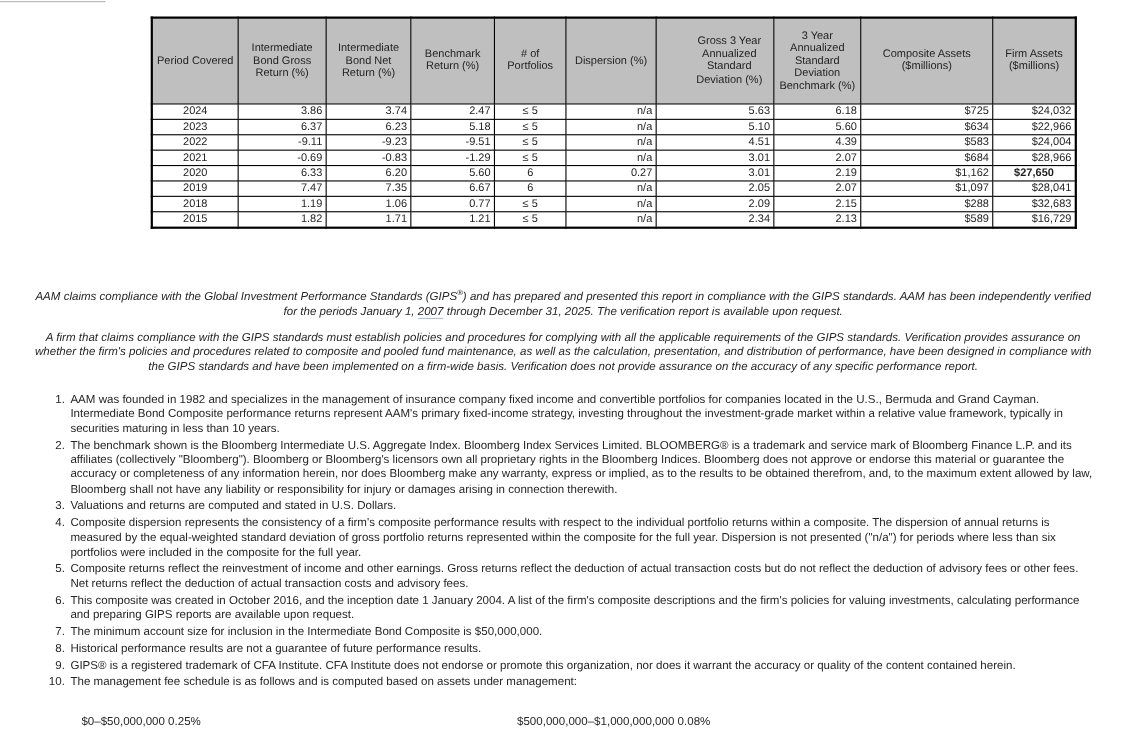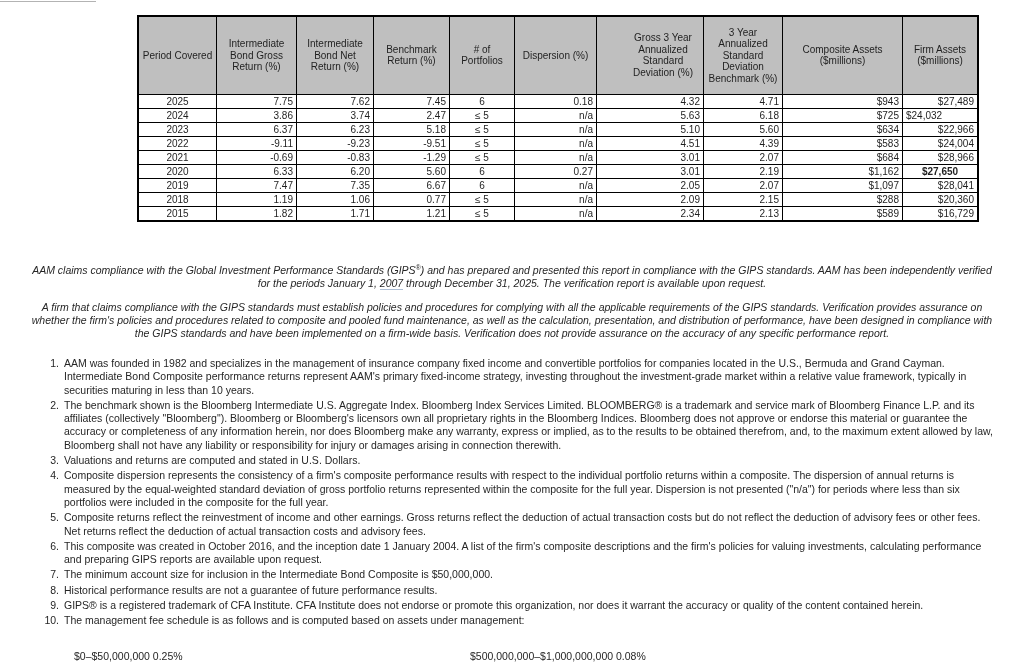--- a/index.html
+++ b/index.html
@@ -66,42 +66,30 @@
           <th style="width: 60px;"># of Portfolios</th>
           <th style="width: 77px;">Dispersion (%)</th>
           <th style="width: 76px; padding-left: 28px;">Gross 3 Year Annualized Standard Deviation (%)</th>
           <th style="width: 74px;">3 Year Annualized Standard Deviation Benchmark (%)</th>
           <th style="width: 115px;">Composite Assets ($millions)</th>
           <th style="width: 70px;">Firm Assets ($millions)</th>
         </tr>
     </thead>
     <tbody id="table-body">
         <tr>
-          <td style="text-align: center;">2025</td>
-          <td style="text-align: right;">7.75</td>
-          <td style="text-align: right;">7.62</td>
-          <td style="text-align: right;">7.45</td>
-          <td style="text-align: center;">6</td>
-          <td style="text-align: right;">0.18</td>
-          <td style="text-align: right;">4.32</td>
-          <td style="text-align: right;">4.71</td>
-          <td style="text-align: right;">$943</td>
-          <td style="text-align: right;">$27,489</td>
-        </tr>
-        <tr>
           <td style="text-align: center;">2024</td>
           <td style="text-align: right;">3.86</td>
           <td style="text-align: right;">3.74</td>
           <td style="text-align: right;">2.47</td>
           <td style="text-align: center;">≤ 5</td>
           <td style="text-align: right;">n/a</td>
           <td style="text-align: right;">5.63</td>
           <td style="text-align: right;">6.18</td>
           <td style="text-align: right;">$725</td>
-          <td style="">$24,032</td>
+          <td style="text-align: right;">$24,032</td>
         </tr>
         <tr>
           <td style="text-align: center;">2023</td>
           <td style="text-align: right;">6.37</td>
           <td style="text-align: right;">6.23</td>
           <td style="text-align: right;">5.18</td>
           <td style="text-align: center;">≤ 5</td>
           <td style="text-align: right;">n/a</td>
           <td style="text-align: right;">5.10</td>
           <td style="text-align: right;">5.60</td>
@@ -159,21 +147,21 @@
         <tr>
           <td style="text-align: center;">2018</td>
           <td style="text-align: right;">1.19</td>
           <td style="text-align: right;">1.06</td>
           <td style="text-align: right;">0.77</td>
           <td style="text-align: center;">≤ 5</td>
           <td style="text-align: right;">n/a</td>
           <td style="text-align: right;">2.09</td>
           <td style="text-align: right;">2.15</td>
           <td style="text-align: right;">$288</td>
-          <td style="text-align: right;">$20,360</td>
+          <td style="text-align: right;">$32,683</td>
         </tr>
         <tr>
           <td style="text-align: center;">2015</td>
           <td style="text-align: right;">1.82</td>
           <td style="text-align: right;">1.71</td>
           <td style="text-align: right;">1.21</td>
           <td style="text-align: center;">≤ 5</td>
           <td style="text-align: right;">n/a</td>
           <td style="text-align: right;">2.34</td>
           <td style="text-align: right;">2.13</td>

